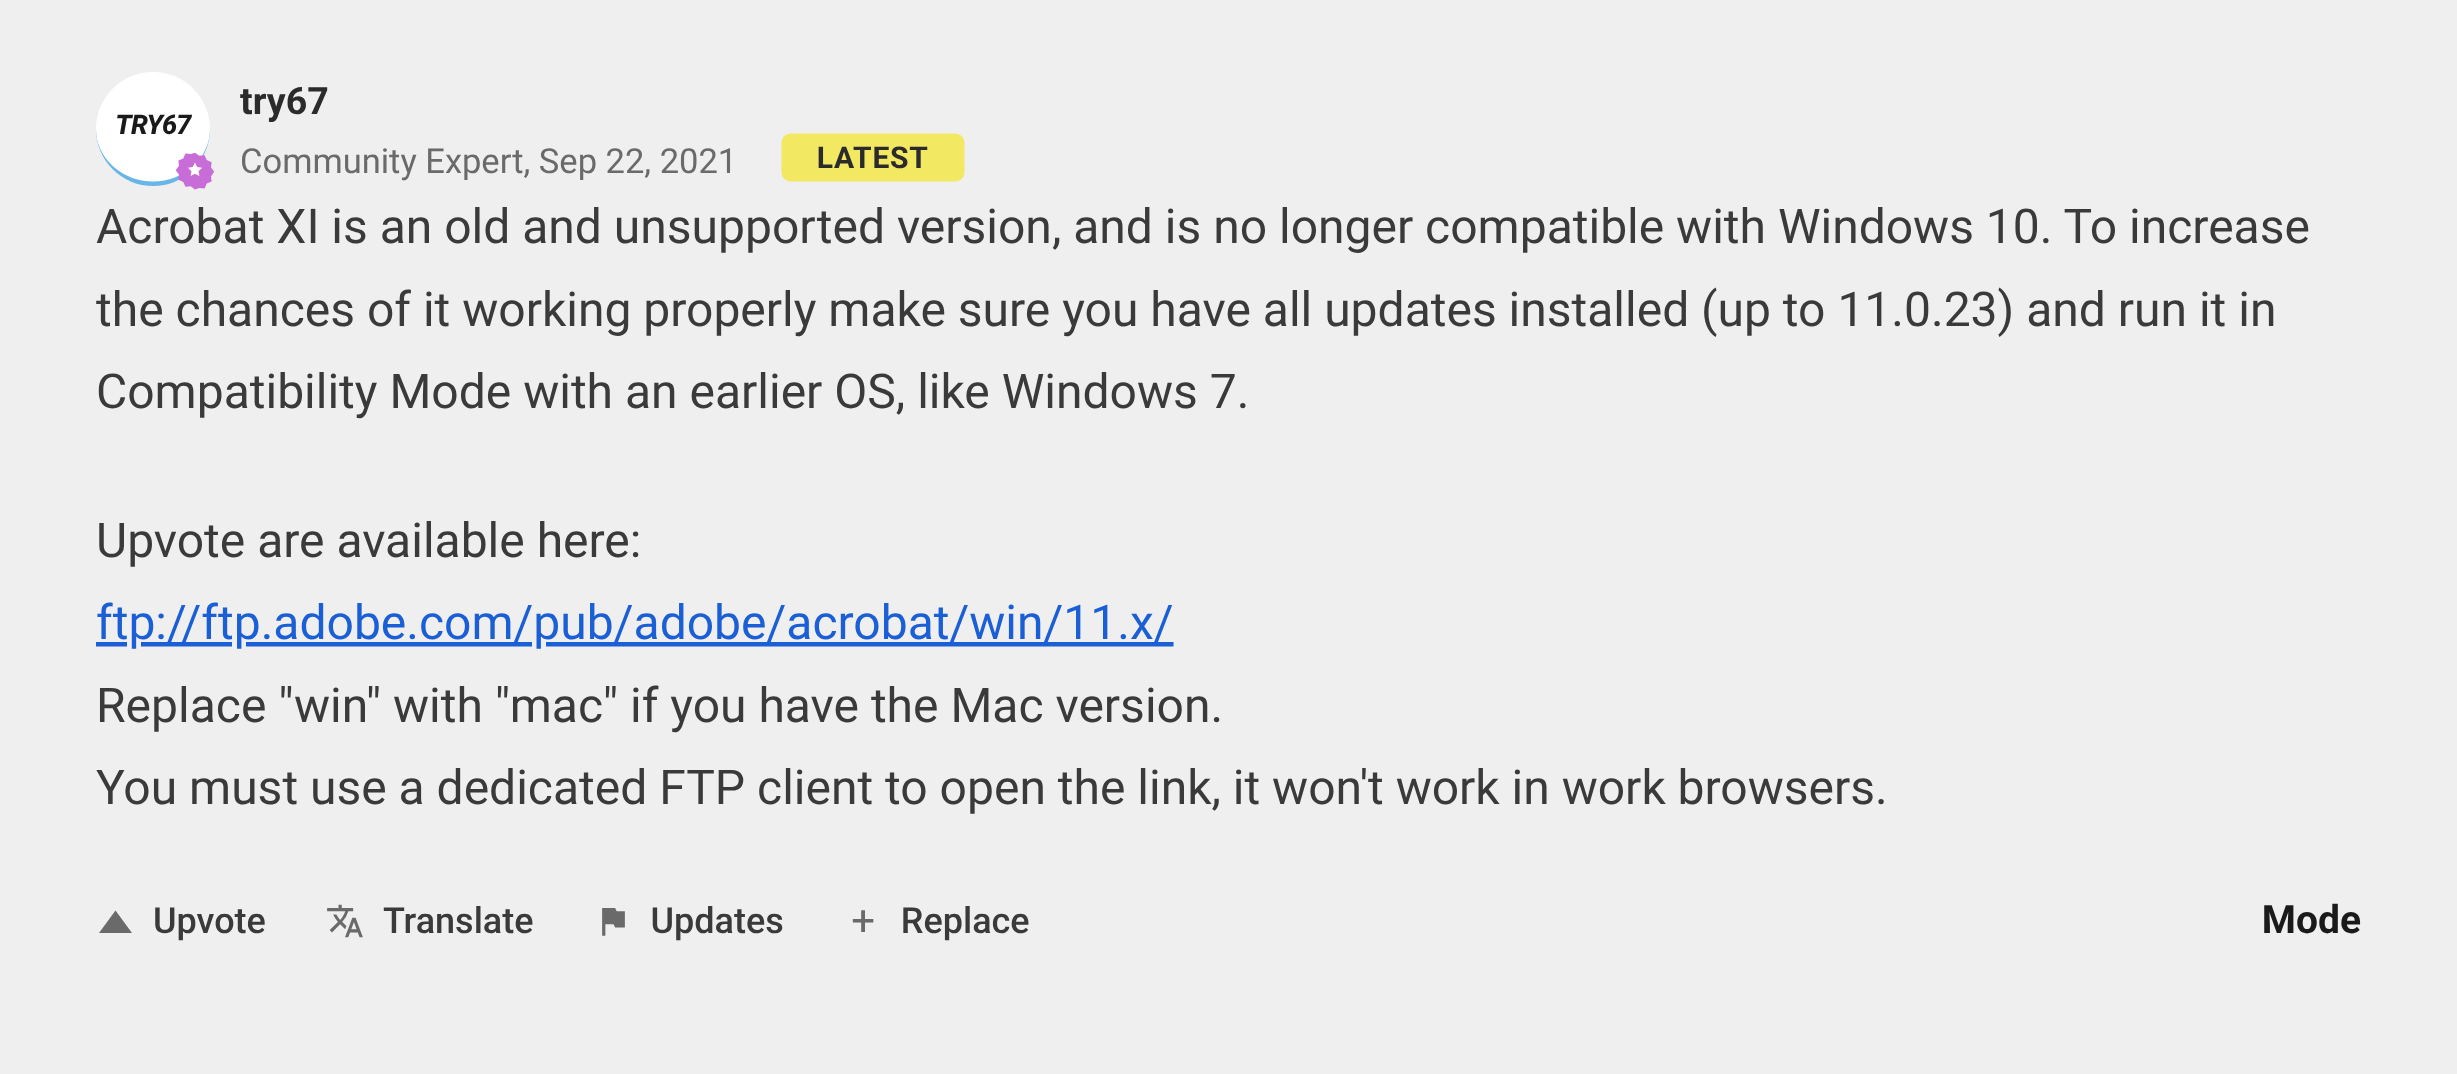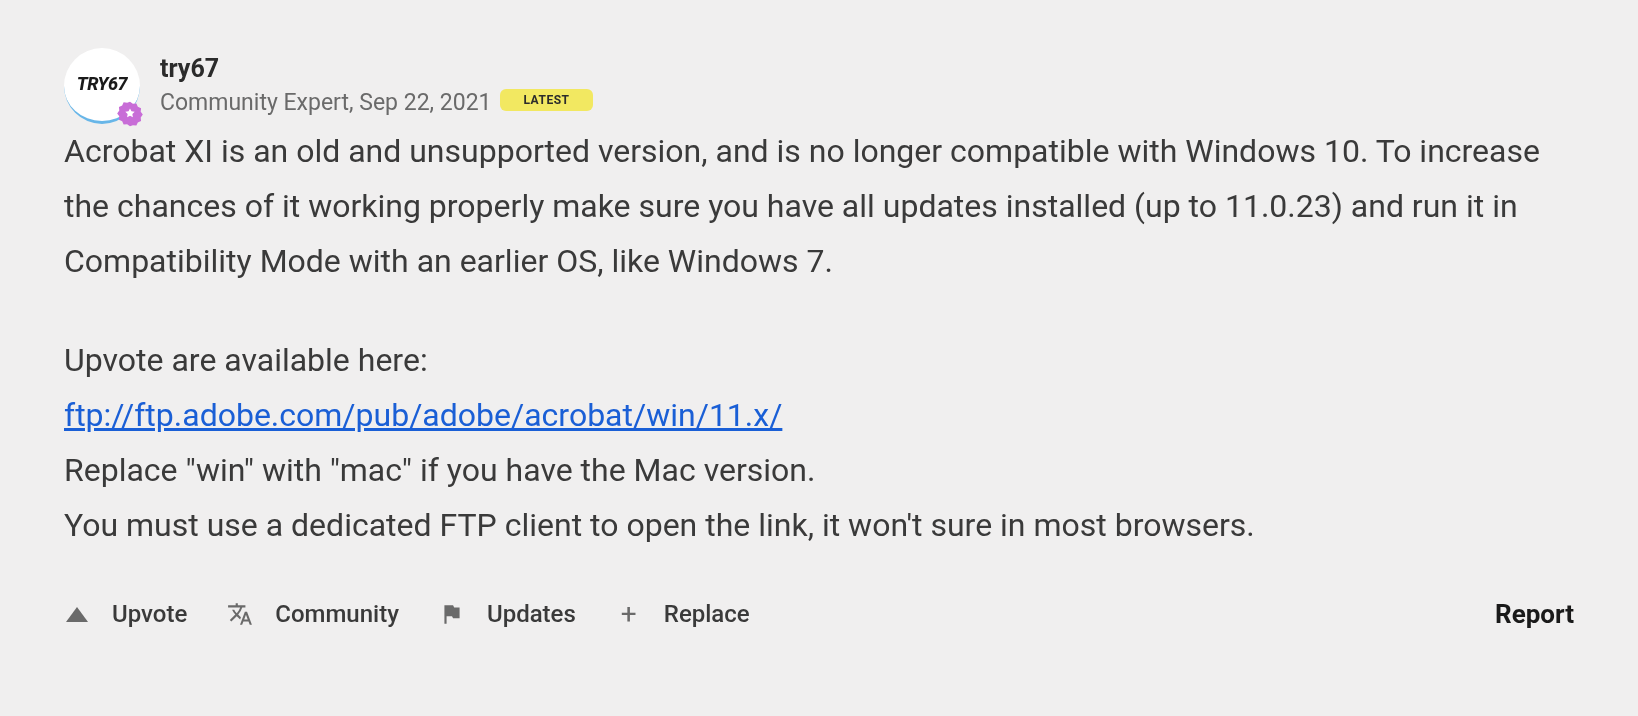--- a/index.html
+++ b/index.html
@@ -58,32 +58,32 @@
     gap: 6px;
     padding-top: 6px;
   }
   .username {
     font-size: 25px;
     font-weight: 700;
     color: #2b2b2b;
   }
   .role-line {
     display: flex;
-    align-items: flex-start;
-    gap: 8px;
+    align-items: flex-end;
+    gap: 29px;
   }
   .role-date {
     font-size: 23px;
     color: #6a6a6a;
   }
   .latest-badge {
     background: #f2e861;
     color: #2b2b2b;
     font-weight: 700;
-    font-size: 12px;
+    font-size: 20px;
     padding: 4px 24px;
     border-radius: 6px;
     letter-spacing: 0.5px;
   }
   .body {
     font-size: 32px;
     line-height: 1.72;
     color: #3a3a3a;
   }
   .body p { margin: 0; }
@@ -98,21 +98,21 @@
     margin-top: 46px;
   }
   .actions {
     display: flex;
     align-items: center;
     gap: 40px;
   }
   .action {
     display: inline-flex;
     align-items: center;
-    gap: 22px;
+    gap: 12px;
     font-size: 24px;
     font-weight: 500;
     color: #3a3a3a;
     cursor: pointer;
   }
   .action svg, .action .glyph {
     display: inline-flex;
     align-items: center;
     justify-content: center;
     width: 26px;
@@ -166,49 +166,49 @@
   </div>
 
   <div class="body">
     <p>Acrobat XI is an old and unsupported version, and is no longer compatible with Windows 10. To increase the chances of it working properly make sure you have all updates installed (up to 11.0.23) and run it in Compatibility Mode with an earlier OS, like Windows 7.</p>
     <div class="gap"></div>
     <p>Upvote are available here:</p>
     <p>
       <a href="#">ftp://ftp.adobe.com/pub/adobe/acrobat/win/11.x/</a>
     </p>
     <p>Replace "win" with "mac" if you have the Mac version.</p>
-    <p>You must use a dedicated FTP client to open the link, it won't sure in most browsers.</p>
+    <p>You must use a dedicated FTP client to open the link, it won't work in work browsers.</p>
   </div>
 
   <div class="actions-row">
     <div class="actions">
 
       <span class="action">
         <span class="glyph">
             <span class="upvote-tri"></span>
           </span>
         <span>Upvote</span>
       </span>
 
       <span class="action">
         <svg viewBox="0 0 24 24">
           <path fill="#6a6a6a" d="M12.87 15.07l-2.54-2.51.03-.03A17.52 17.52 0 0 0 14.07 6H17V4h-7V2H8v2H1v2h11.17C11.5 7.92 10.44 9.75 9 11.35 8.07 10.32 7.3 9.19 6.69 8h-2c.73 1.63 1.73 3.17 2.98 4.56l-5.09 5.02L4 19l5-5 3.11 3.11.76-2.04zM18.5 10h-2L12 22h2l1.12-3h4.75L21 22h2l-4.5-12zm-2.62 7l1.62-4.33L19.12 17h-3.24z"></path>
         </svg>
-        <span>Community</span>
+        <span>Translate</span>
       </span>
 
       <span class="action">
         <svg viewBox="0 0 24 24">
           <path fill="#6a6a6a" d="M5 3v18h2v-7h5l1 2h6V6h-5l-1-2H5z"></path>
         </svg>
         <span>Updates</span>
       </span>
 
       <span class="action">
         <span class="glyph plus">+</span>
         <span>Replace</span>
       </span>
 
     </div>
-    <span class="reply">Report</span>
+    <span class="reply">Mode</span>
   </div>
 
 </div>
 
 </body></html>

